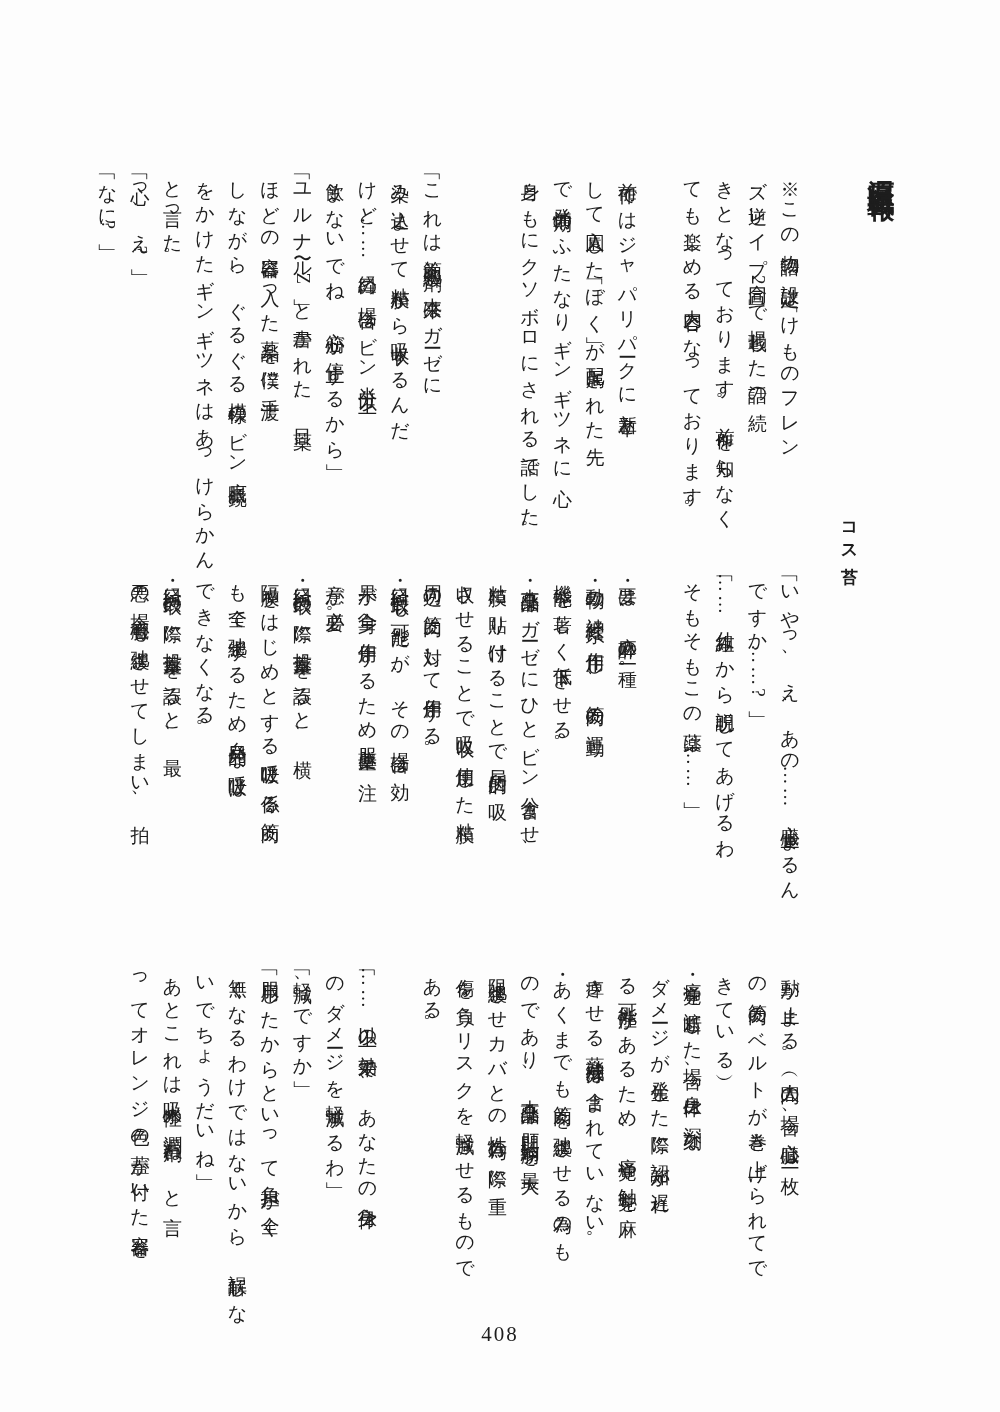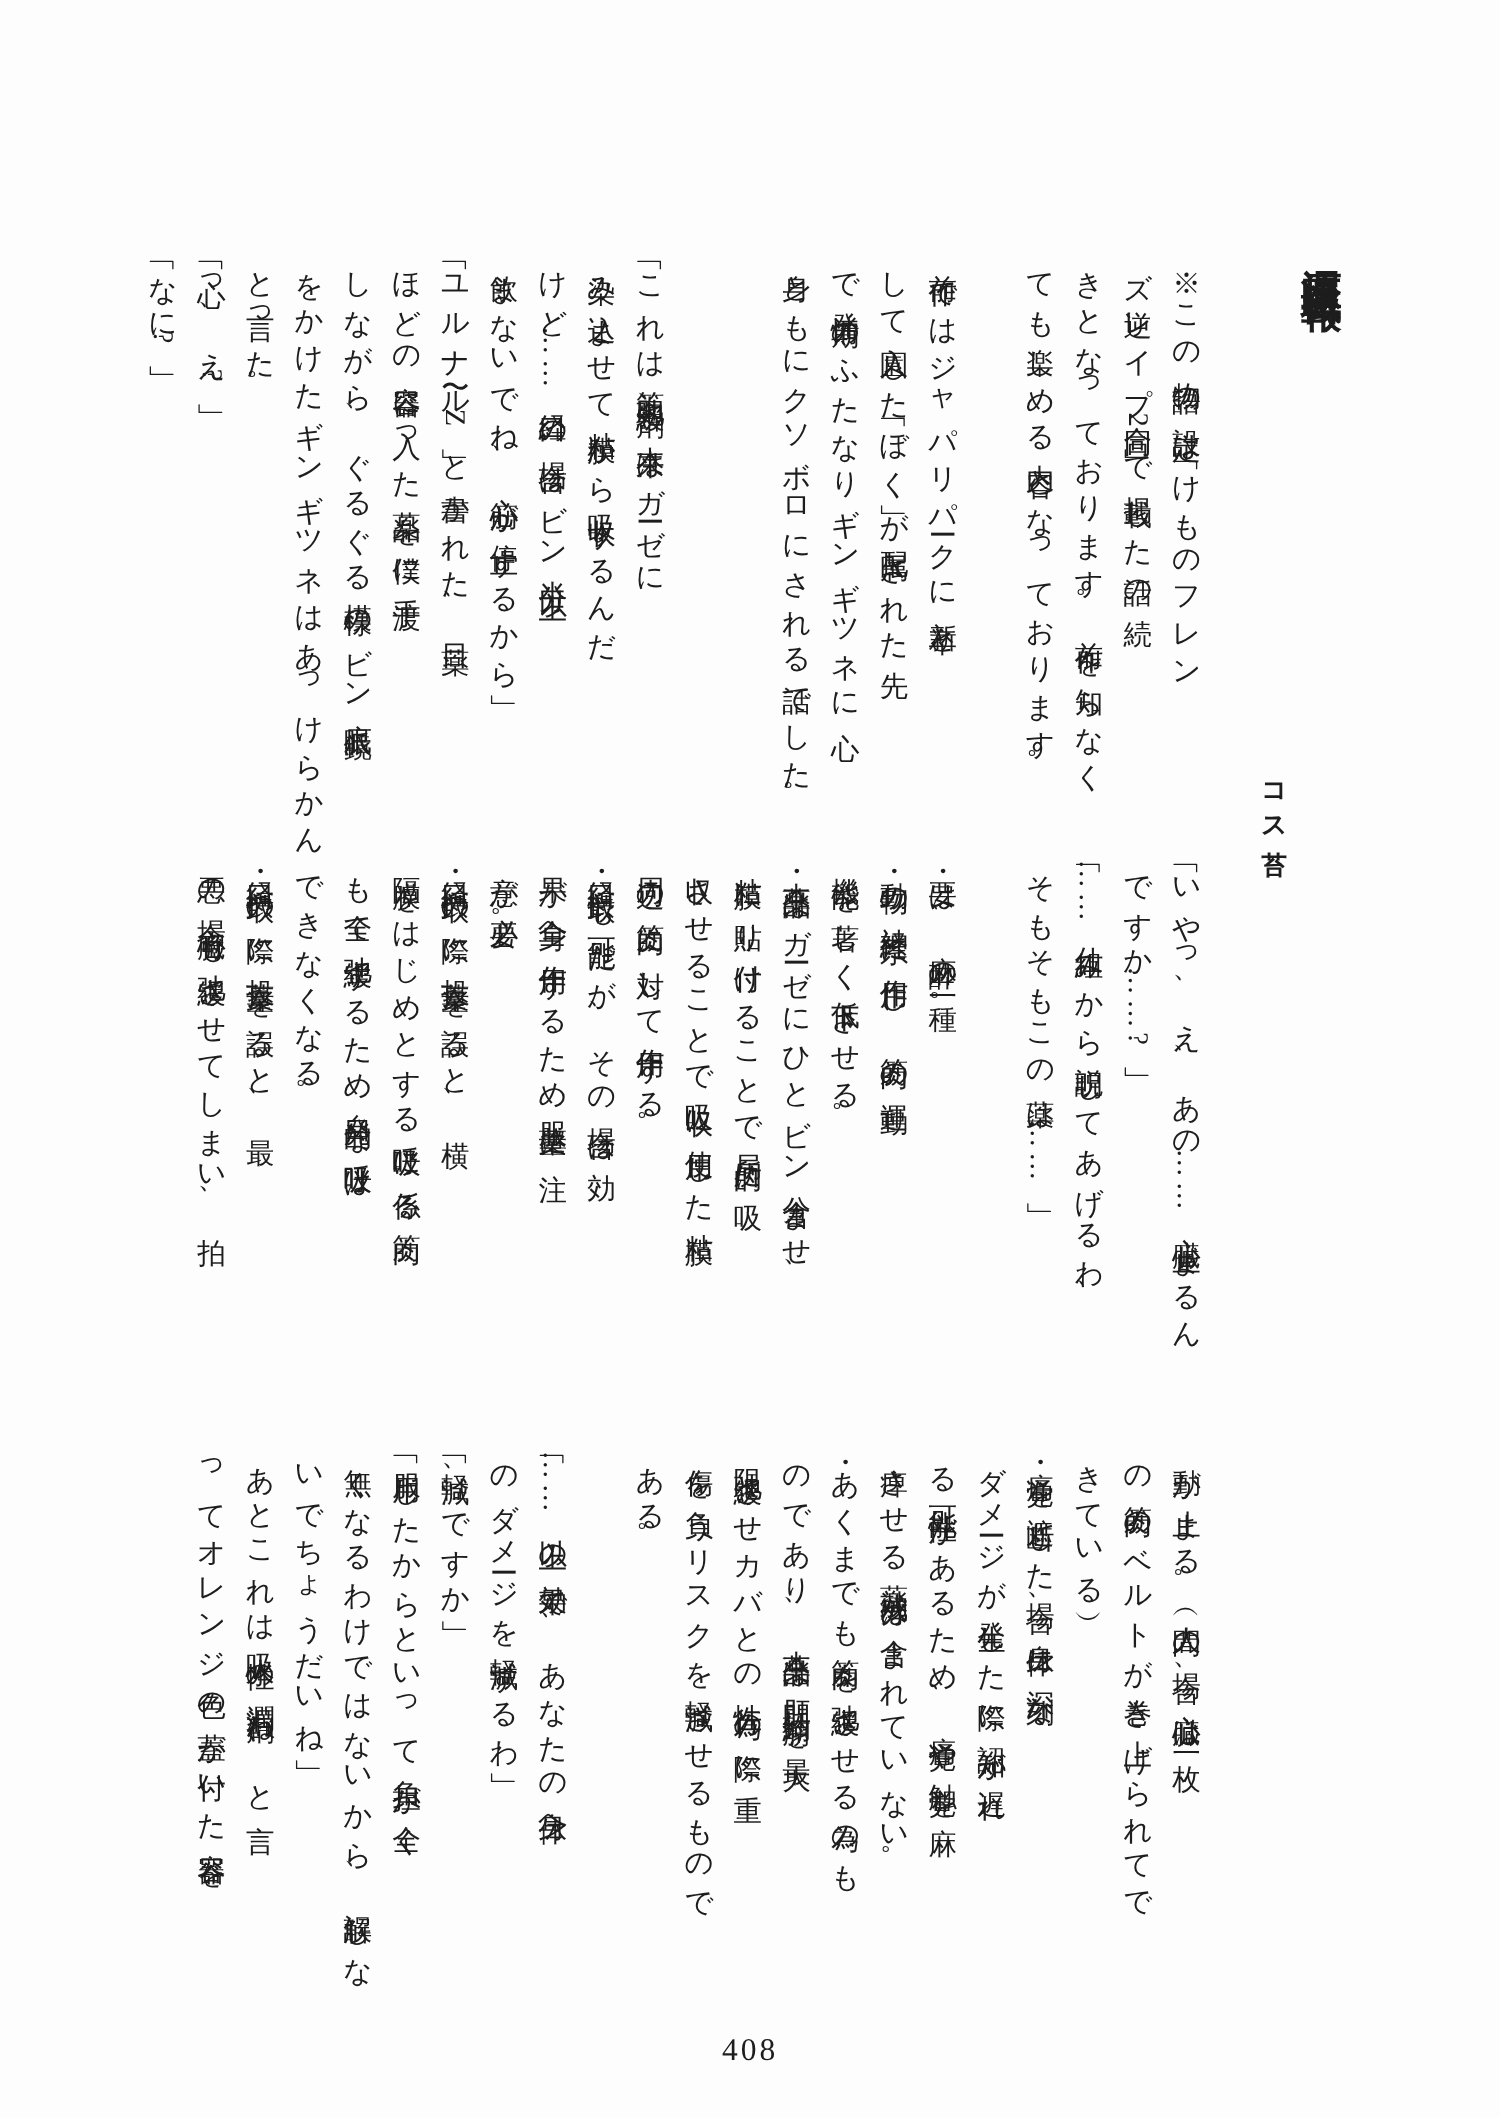--- a/index.html
+++ b/index.html
@@ -49,21 +49,20 @@
   .row1{top:168px;height:398px;}
   .row2{top:570px;height:396px;}
   .row3{top:964px;height:396px;}
   .page-number{
     position:absolute;
     left:0;right:0;
     top:1322px;
     text-align:center;
     font-size:21px;
     letter-spacing:2px;
-    margin-top:32px;
   }
 </style>
 </head>
 <body>
 
 <div class="page">
   <h1 class="vtitle">湿原区域日報</h1>
   <div class="section-header">コス苔</div>
   <div class="textrow row1">
       <p>※この物語の設定は「けものフレン</p>

